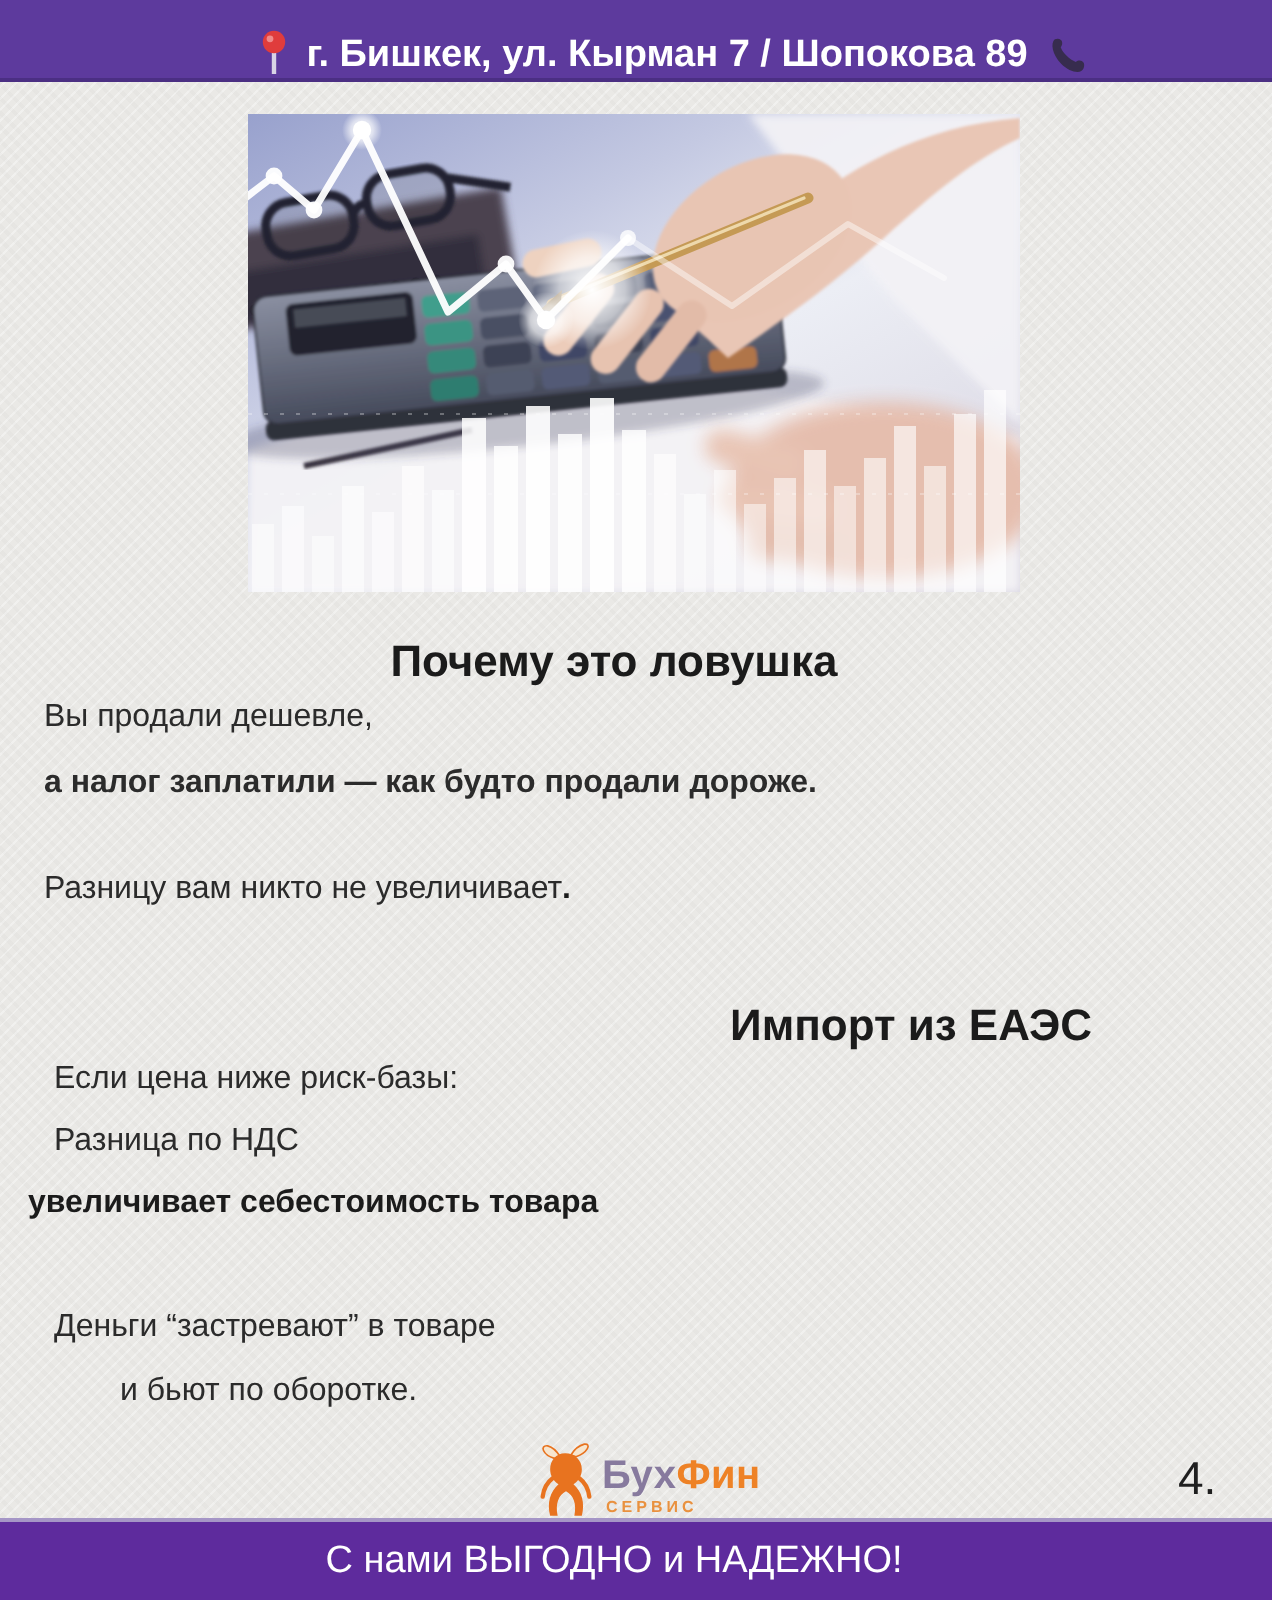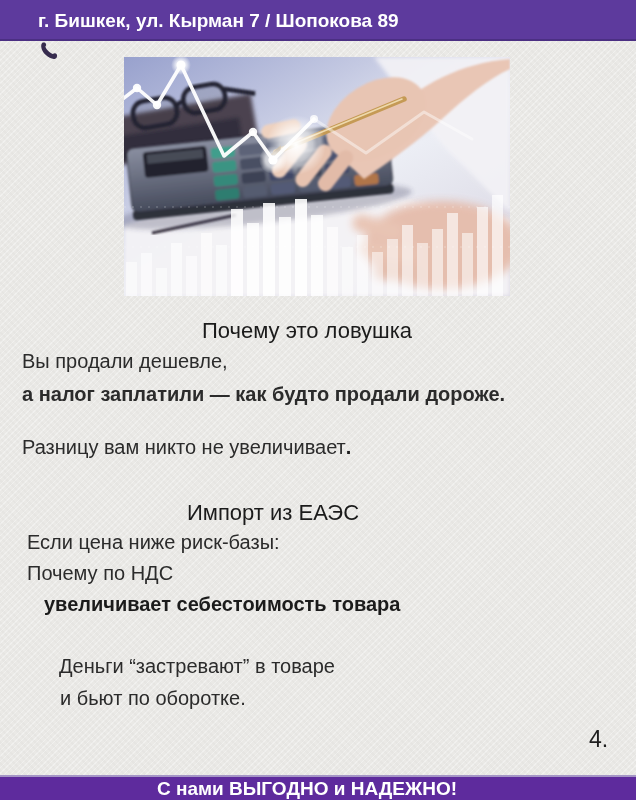--- a/index.html
+++ b/index.html
@@ -14,61 +14,60 @@
       repeating-linear-gradient(-45deg, rgba(255,255,255,0.35) 0 1px, transparent 1px 4px);
     font-family:"Liberation Sans", sans-serif;
     overflow:hidden;
   }
 
   
   .top-bar {
     position:absolute; top:0; left:0; right:0; height:41px;
     background:#5d3a9d;
     border-bottom:2px solid #4b2f83;
-    display:flex; align-items:flex-start; justify-content:center;
+    display:flex; align-items:flex-end; justify-content:center;
     gap:9px; padding-left:38px;
     color:#ffffff; font-weight:bold; font-size:19px;
     white-space:nowrap;
-    flex-direction:column;
   }
   .top-bar .icon { display:inline-flex; align-items:center; }
 
   
   .photo {
     position:absolute; left:124px; top:57px;
     width:386px; height:239px;
     overflow:hidden;
   }
   .photo svg { display:block; width:100%; height:100%; }
 
   
   .h-centered {
     position:absolute; left:0;
     text-align:center;
-    font-size:22px; font-weight:normal; color:#1b1b1b;
+    font-size:22px; font-weight:bold; color:#1b1b1b;
     white-space:nowrap;
   }
   .body-line {
     position:absolute;
-    font-size:20px; color:#2b2b2b;
+    font-size:16px; color:#2b2b2b;
     white-space:nowrap;
   }
   .bold { font-weight:bold; color:#1b1b1b; }
 
   #trap-heading   { top:318px; width:614px; }
   #trap-line1     { left:22px; top:350px; }
   #trap-line2     { left:22px; top:383px;font-weight:bold; }
   #trap-line3     { left:22px; top:436px; }
 
-  #import-heading { top:500px; width:546px; }
+  #import-heading { top:500px; width:546px;text-align:right; }
   #import-line1   { left:27px; top:531px; }
   #import-line2   { left:27px; top:562px; }
-  #import-line3   { left:44px; top:593px; }
-
-  #money-line1    { left:27px; top:655px;margin-left:32px; }
+  #import-line3   { left:14px; top:593px; }
+
+  #money-line1    { left:27px; top:655px; }
   #money-line2    { left:27px; top:687px;margin-left:33px; }
 
   
   .logo {
     position:absolute; left:268px; top:719px;
     display:flex; align-items:center; gap:3px;
   }
   .logo-texts { display:flex; flex-direction:column; line-height:1; }
   .logo-name { font-size:20px; font-weight:bold; letter-spacing:0.2px; }
   .logo-name .p1 { color:#877a9e; }
@@ -78,26 +77,26 @@
     letter-spacing:2px; margin-top:2px; padding-left:2px;
   }
 
   .page-number {
     position:absolute; left:589px; top:726px;
     font-size:23px; color:#1f1f1f;
   }
 
   
   .bottom-bar {
-    position:absolute; left:0; right:0; bottom:0; height:25px;
+    position:absolute; left:0; right:0; bottom:0; height:41px;
     background:#5e2b9d;
     border-top:2px solid #a596c6;
     display:flex; align-items:center; justify-content:center;
     padding-right:22px;
-    color:#ffffff; font-weight:bold; font-size:19px;
+    color:#ffffff; font-weight:normal; font-size:19px;
     white-space:nowrap;
   }
 </style>
 </head>
 <body>
 
 <div class="page">
 
   <header class="top-bar">
     <span class="icon">
@@ -284,29 +283,44 @@
   <section>
     <h2 id="trap-heading" class="h-centered">Почему это ловушка</h2>
     <p id="trap-line1" class="body-line">Вы продали дешевле,</p>
     <p id="trap-line2" class="body-line">а налог заплатили — как будто продали дороже.</p>
     <p id="trap-line3" class="body-line"><span>Разницу вам никто не увеличивает</span><span class="bold">.</span></p>
   </section>
 
   <section>
     <h2 id="import-heading" class="h-centered">Импорт из ЕАЭС</h2>
     <p id="import-line1" class="body-line">Если цена ниже риск-базы:</p>
-    <p id="import-line2" class="body-line">Почему по НДС</p>
+    <p id="import-line2" class="body-line">Разница по НДС</p>
     <p id="import-line3" class="body-line bold">увеличивает себестоимость товара</p>
   </section>
 
   <section>
     <p id="money-line1" class="body-line">Деньги “застревают” в товаре</p>
     <p id="money-line2" class="body-line">и бьют по оборотке.</p>
   </section>
 
+  <div class="logo">
+    <span>
+      <svg width="30" height="42" viewBox="0 0 36 46" aria-hidden="true">
+        <path d="M11,10 C4,8 2,2 7,2.5 C11,3.5 13,6.5 14.5,9 Z" fill="#f7e6cf" stroke="#e8731f" stroke-width="1"></path>
+        <path d="M24,9 C31,6.5 33.5,1 29,1.5 C25,2.5 22.5,5.5 21,8 Z" fill="#f7e6cf" stroke="#e8731f" stroke-width="1"></path>
+        <path d="M17.5,7 C23.5,7 27.5,11.5 27.5,16.5 C27.5,20.5 25.5,23.5 22.5,25.5 C27.5,30 29.5,36.5 27.5,44.5 L23,44.5 C24.5,37.5 22.5,32 18,29.8 C13.5,32 11.5,37.5 13,44.5 L8.5,44.5 C6.5,36.5 8.5,30 13.5,25.5 C10.5,23.5 8.5,20.5 8.5,16.5 C8.5,11.5 12,7 17.5,7 Z" fill="#e8731f"></path>
+        <path d="M10,22 C6,25 4.5,29 4,33" fill="none" stroke="#e8731f" stroke-width="2.6" stroke-linecap="round"></path>
+        <path d="M26,22 C30,25 31.5,29 32,33" fill="none" stroke="#e8731f" stroke-width="2.6" stroke-linecap="round"></path>
+      </svg>
+    </span>
+    <span class="logo-texts">
+      <span class="logo-name"><span class="p1">Бух</span><span class="p2">Фин</span></span>
+      <span class="logo-subtitle">СЕРВИС</span>
+    </span>
+  </div>
 
   <div class="page-number">4.</div>
 
   <footer class="bottom-bar">
     <span>С нами ВЫГОДНО и НАДЕЖНО!</span>
   </footer>
 
 </div>
 
 </body></html>

